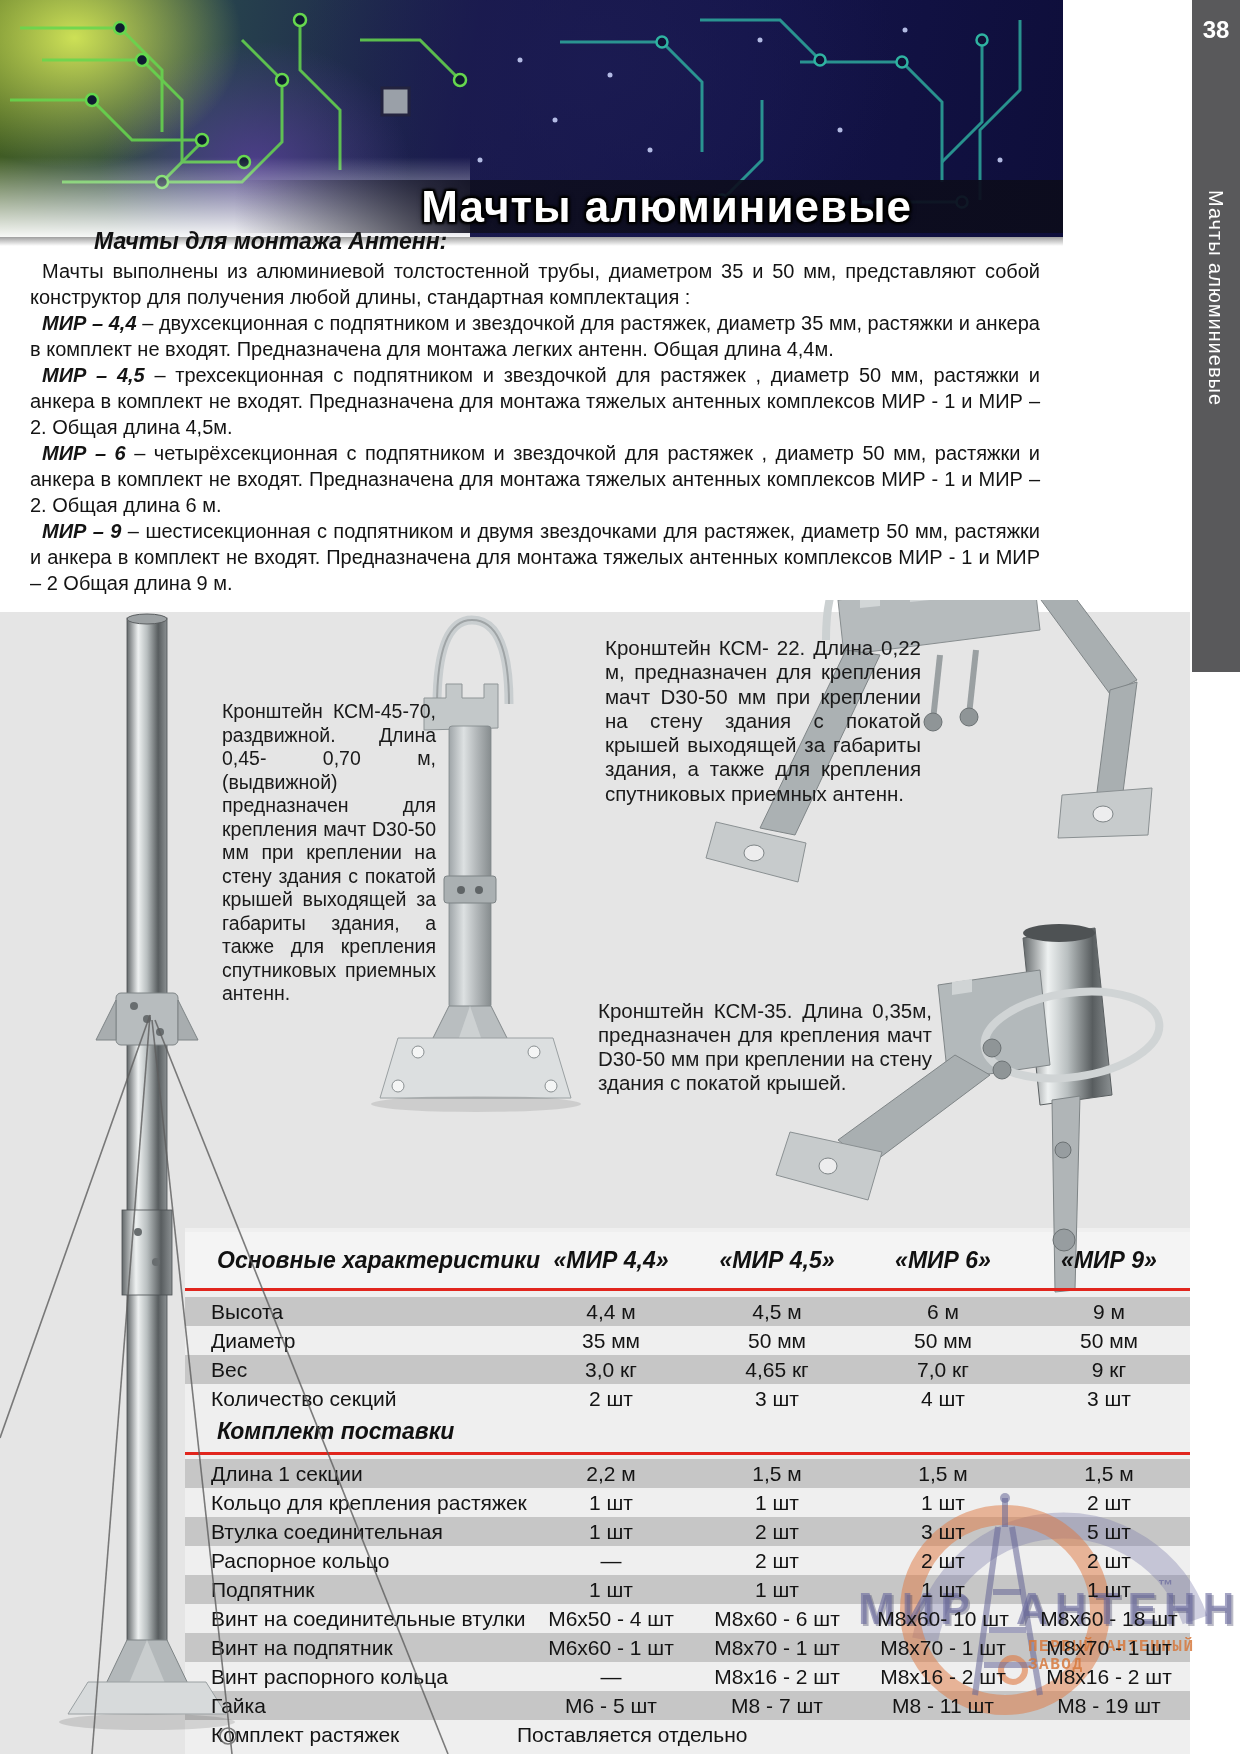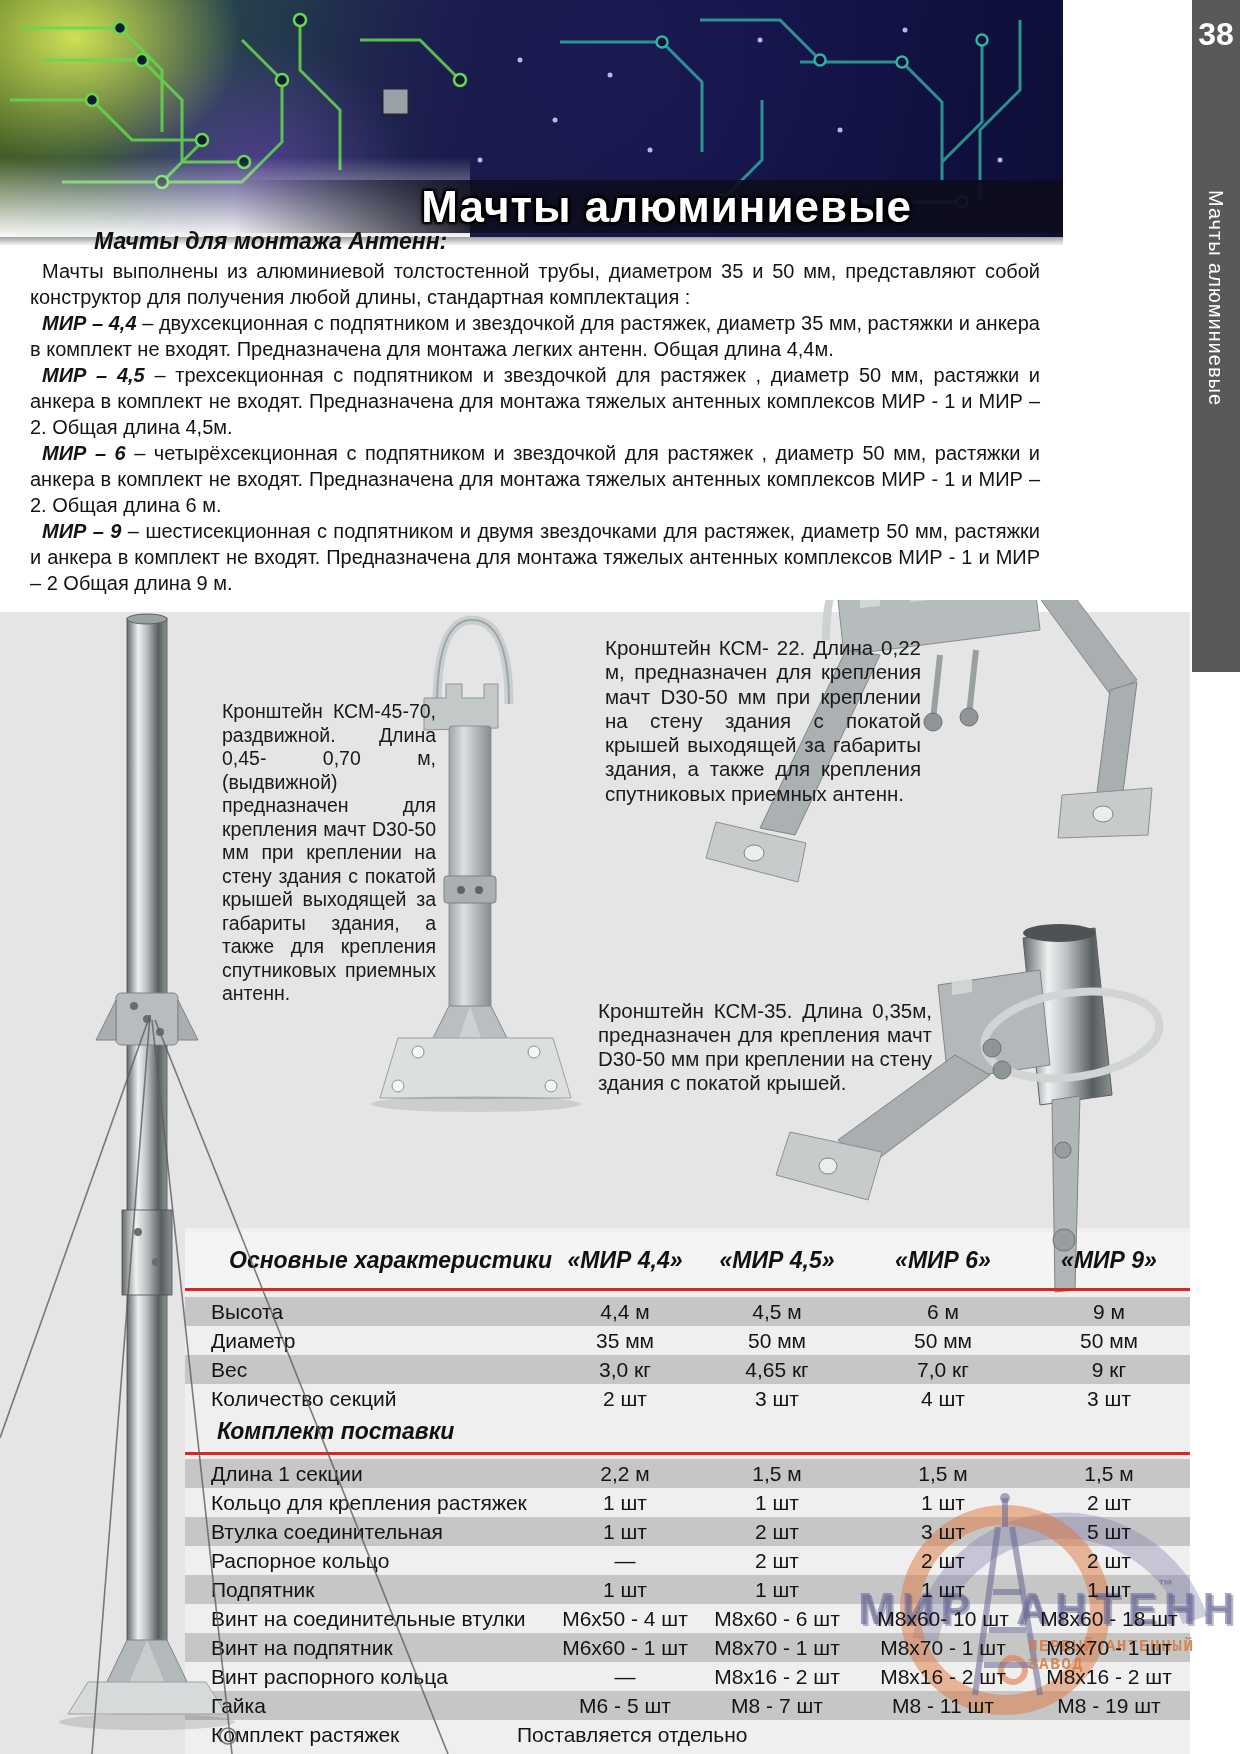--- a/index.html
+++ b/index.html
@@ -22,21 +22,21 @@
       text-align:right;}
   .banner-title{display:inline-block;padding-right:151px;line-height:53px;font-size:44px;font-weight:bold;color:#ffffff;
       letter-spacing:1px;
       text-shadow:-2px -2px 2px #000,2px -2px 2px #000,-2px 2px 2px #000,2px 2px 2px #000,0 0 6px #000;}
   .banner-shadow{left:0;top:237px;width:1063px;height:9px;
       background:linear-gradient(to bottom, rgba(80,80,80,.55), rgba(255,255,255,0));}
 
   
   .side-tab{left:1192px;top:0;width:48px;height:672px;background:#59595b;}
   .page-num{position:absolute;left:0;top:16px;width:48px;text-align:center;
-      font-size:32px;font-weight:bold;color:#ffffff;}
+      font-size:24px;font-weight:bold;color:#ffffff;}
   .side-title{position:absolute;left:0;top:190px;width:48px;writing-mode:vertical-rl;
       font-size:20px;line-height:48px;color:#ffffff;letter-spacing:1px;}
 
   
   .intro{left:30px;top:228px;width:1010px;}
   .intro-heading{margin:0 0 3px 64px;font-size:23px;font-weight:bold;font-style:italic;color:#111;}
   .ip{margin:0;text-indent:12px;text-align:justify;font-size:20px;line-height:26px;color:#141414;}
   .lead{font-style:italic;}
 
   
@@ -49,26 +49,26 @@
   
   .ksm-text{position:absolute;text-align:justify;color:#1a1a1a;}
   .ksm4570-text{left:222px;top:700px;width:214px;font-size:19.5px;line-height:23.5px;}
   .ksm22-text{left:605px;top:636px;width:316px;font-size:20.5px;line-height:24.3px;}
   .ksm35-text{left:598px;top:999px;width:334px;font-size:20.5px;line-height:24px;}
 
   
   .redline{left:185px;width:1005px;height:3px;background:#e1251d;}
   .thead{left:185px;top:1232px;width:1005px;height:56px;line-height:56px;font-size:23px;
          font-weight:bold;font-style:italic;color:#111;}
-  .thead .tl{position:absolute;left:32px;margin-left:12px;}
+  .thead .tl{position:absolute;left:32px;}
   .kit-heading{left:217px;top:1418px;font-size:23px;font-weight:bold;font-style:italic;color:#111;}
   .trow{left:185px;width:1005px;height:29px;line-height:29px;font-size:21px;color:#141414;}
   .tl{position:absolute;left:26px;}
   .tc{position:absolute;width:166px;text-align:center;}
-  .c1{left:357px}.c2{left:509px}.c3{left:675px}.c4{left:841px}
+  .c1{left:343px}.c2{left:509px}.c3{left:675px}.c4{left:841px}
   .cwide{position:absolute;left:332px;width:664px;text-align:left;}
 
   
   .wm{pointer-events:none;}
   .wm-word{position:absolute;font-size:44px;font-weight:bold;letter-spacing:7px;
       color:rgba(104,104,156,.60);text-shadow:2px 2px 0 rgba(60,60,95,.35);}
   .wm-sub{position:absolute;left:1028px;top:1638px;font-size:16px;font-weight:bold;
       letter-spacing:1.5px;color:rgba(214,120,60,.85);font-family:Liberation Mono, monospace;}
   .wm-tm{position:absolute;left:1158px;top:1576px;font-size:15px;font-weight:bold;
       color:rgba(104,104,156,.7);}

